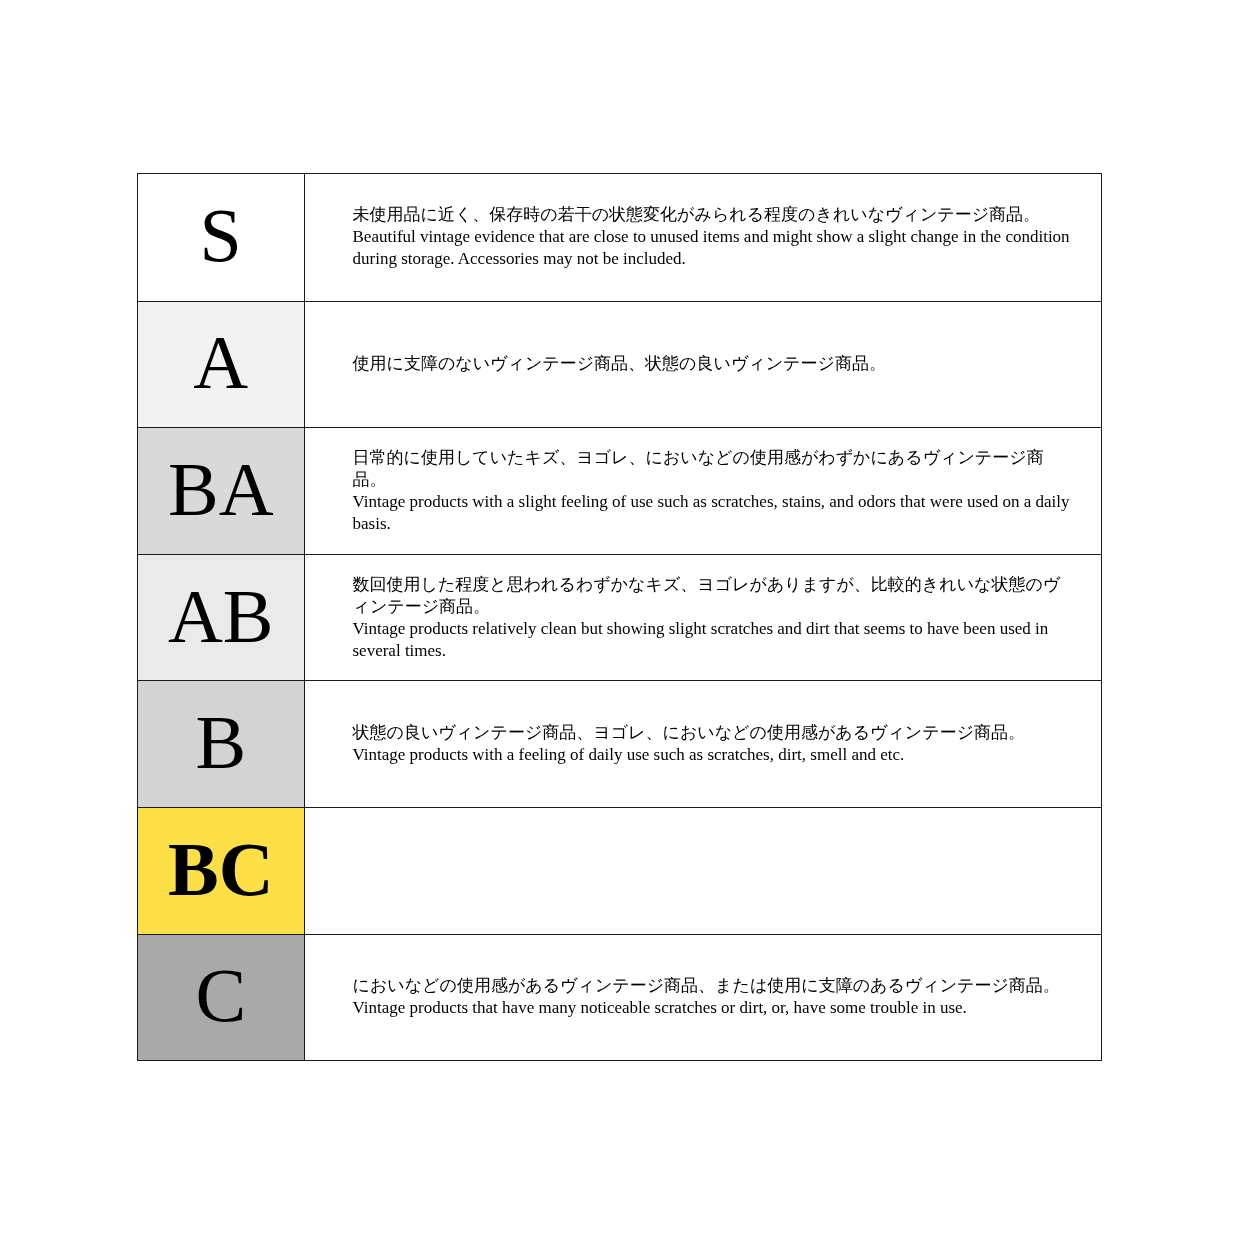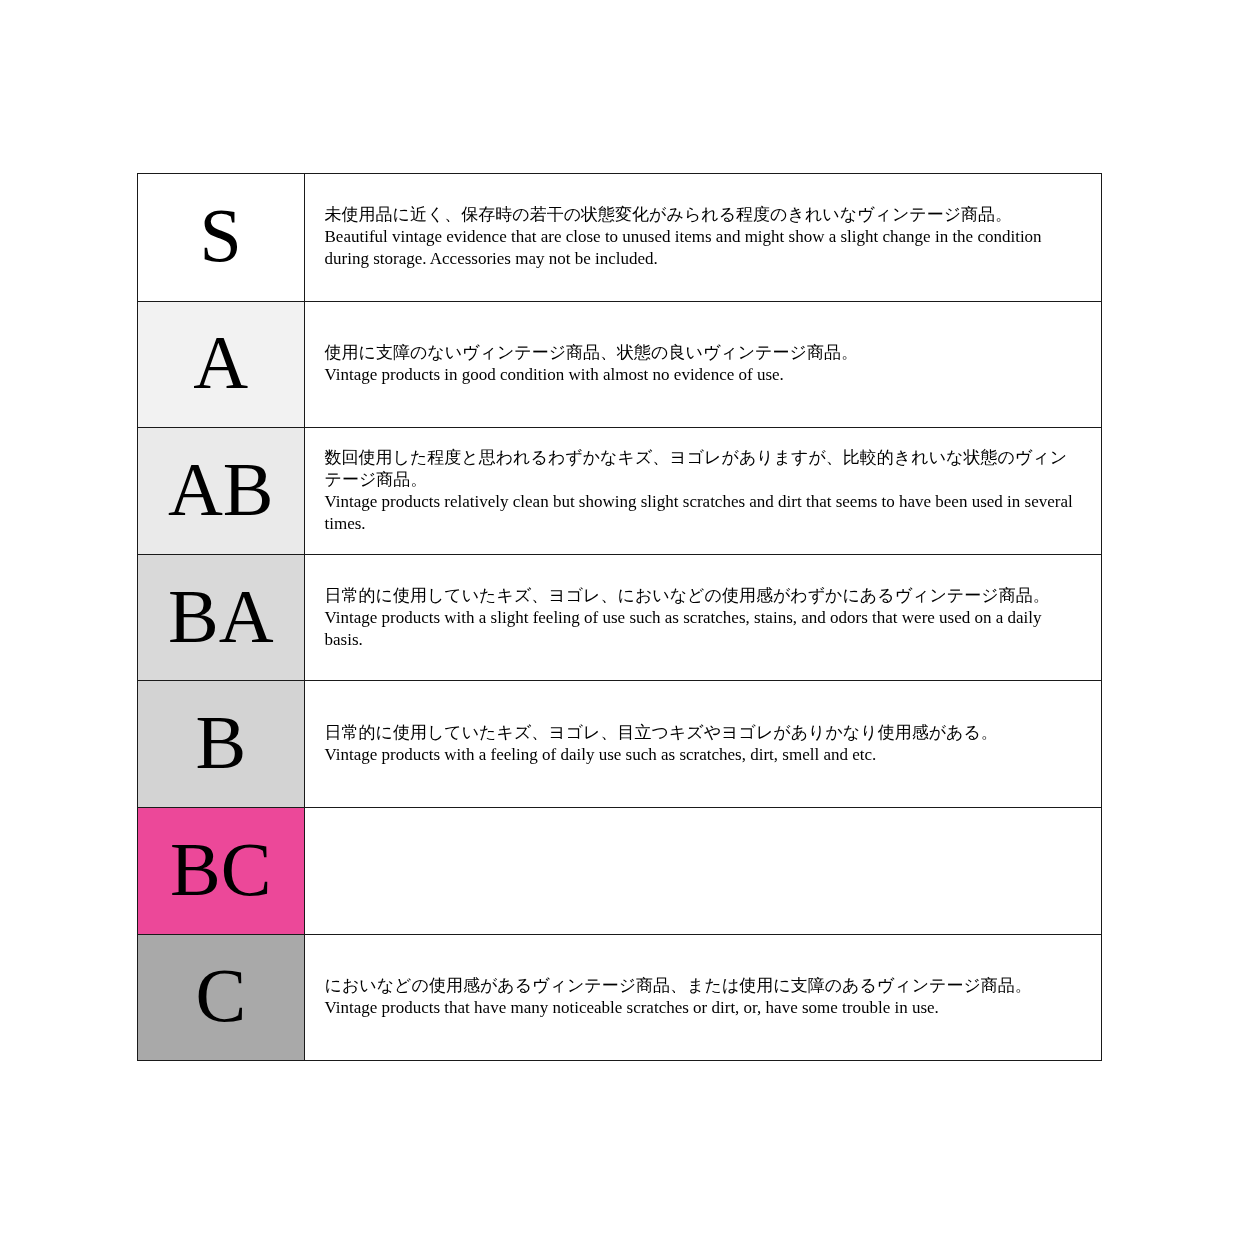--- a/index.html
+++ b/index.html
@@ -51,20 +51,21 @@
     transform:translateY(-2px);
   }
   .desc-cell{
     flex:1 1 auto;
     background:#ffffff;
     display:flex;
     flex-direction:column;
     justify-content:center;
     padding:8px 28px 8px 20px;
     box-sizing:border-box;
+    margin-left:28px;
   }
   .desc-jp,.desc-en{
     font-size:17px;
     line-height:22px;
     margin:0;
   }
 </style>
 </head>
 <body style="background: rgb(255, 255, 255);">
 
@@ -79,56 +80,55 @@
       <p class="desc-en">Beautiful vintage evidence that are close to unused items and might show a slight change in the condition during storage. Accessories may not be included.</p>
     </div>
   </div>
 
   <div class="grade-row">
     <div class="grade-cell" style="background-color: rgb(242, 242, 242);">
       <span class="grade-letter">A</span>
     </div>
     <div class="desc-cell">
       <p class="desc-jp">使用に支障のないヴィンテージ商品、状態の良いヴィンテージ商品。</p>
-      <p class="desc-en">Vintage products in good condition with almost no evidence of use.</p>
+    </div>
+  </div>
+
+  <div class="grade-row">
+    <div class="grade-cell" style="background-color: rgb(217, 217, 217);">
+      <span class="grade-letter">BA</span>
+    </div>
+    <div class="desc-cell">
+      <p class="desc-jp">日常的に使用していたキズ、ヨゴレ、においなどの使用感がわずかにあるヴィンテージ商品。</p>
+      <p class="desc-en">Vintage products with a slight feeling of use such as scratches, stains, and odors that were used on a daily basis.</p>
     </div>
   </div>
 
   <div class="grade-row">
     <div class="grade-cell" style="background-color: rgb(234, 234, 234);">
       <span class="grade-letter">AB</span>
     </div>
     <div class="desc-cell">
       <p class="desc-jp">数回使用した程度と思われるわずかなキズ、ヨゴレがありますが、比較的きれいな状態のヴィンテージ商品。</p>
       <p class="desc-en">Vintage products relatively clean but showing slight scratches and dirt that seems to have been used in several times.</p>
     </div>
   </div>
 
   <div class="grade-row">
-    <div class="grade-cell" style="background-color: rgb(217, 217, 217);">
-      <span class="grade-letter">BA</span>
-    </div>
-    <div class="desc-cell">
-      <p class="desc-jp">日常的に使用していたキズ、ヨゴレ、においなどの使用感がわずかにあるヴィンテージ商品。</p>
-      <p class="desc-en">Vintage products with a slight feeling of use such as scratches, stains, and odors that were used on a daily basis.</p>
-    </div>
-  </div>
-
-  <div class="grade-row">
     <div class="grade-cell" style="background-color: rgb(211, 211, 211);">
       <span class="grade-letter">B</span>
     </div>
     <div class="desc-cell">
-      <p class="desc-jp">日常的に使用していたキズ、ヨゴレ、目立つキズやヨゴレがありかなり使用感がある。</p>
+      <p class="desc-jp">状態の良いヴィンテージ商品、ヨゴレ、においなどの使用感があるヴィンテージ商品。</p>
       <p class="desc-en">Vintage products with a feeling of daily use such as scratches, dirt, smell and etc.</p>
     </div>
   </div>
 
   <div class="grade-row">
-    <div class="grade-cell" style="background-color: #ec4899;">
+    <div class="grade-cell" style="background-color: #fde047; font-weight: bold;">
       <span class="grade-letter">BC</span>
     </div>
   </div>
 
   <div class="grade-row">
     <div class="grade-cell" style="background-color: rgb(169, 169, 169);">
       <span class="grade-letter">C</span>
     </div>
     <div class="desc-cell">
       <p class="desc-jp">においなどの使用感があるヴィンテージ商品、または使用に支障のあるヴィンテージ商品。</p>

